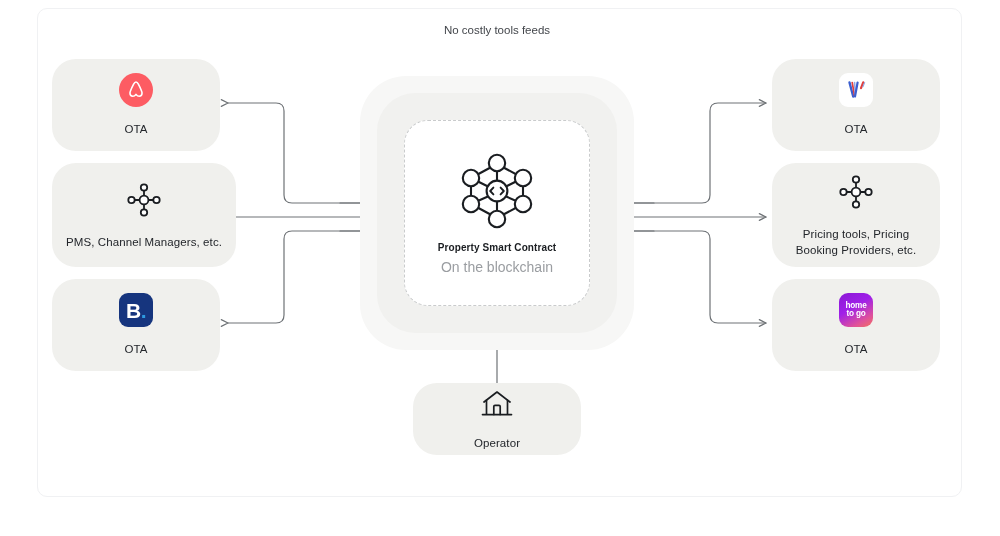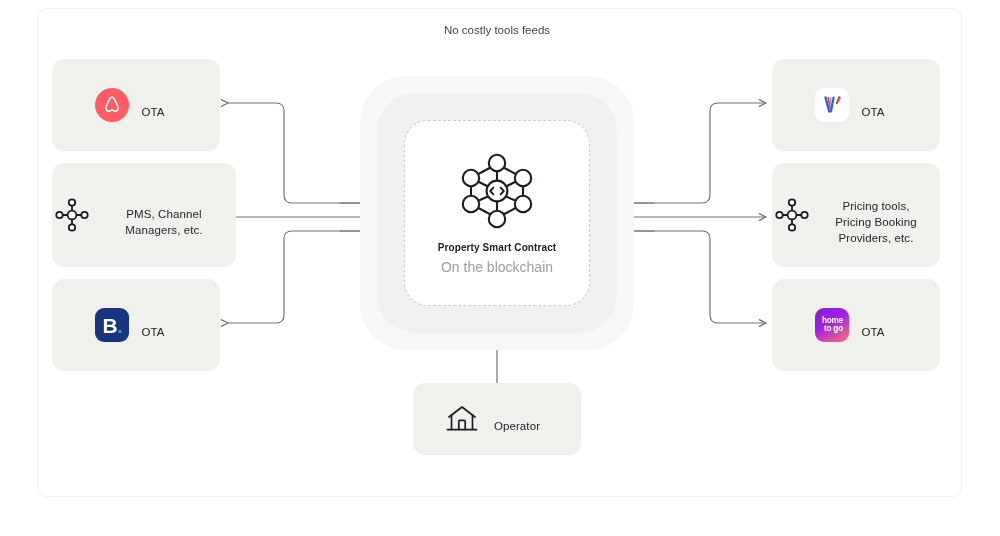--- a/index.html
+++ b/index.html
@@ -35,24 +35,24 @@
     text-align: center;
     font-size: 11.5px;
     line-height: 16px;
     color: #43464b;
   }
 
   
   .card {
     position: absolute;
     background: #f0f0ed;
-    border-radius: 12px;
+    border-radius: 24px;
     box-sizing: border-box;
     display: flex;
-    flex-direction: row;
+    flex-direction: column;
     align-items: center;
     justify-content: center;
   }
   .card .label {
     font-size: 11.5px;
     line-height: 16px;
     color: #23262b;
     text-align: center;
     margin-top: 14px;
     padding: 0 12px;
@@ -74,21 +74,21 @@
     display: flex; align-items: center; justify-content: center;
     overflow: hidden;
     flex: none;
   }
   .logo-airbnb { background: #fd5c63; border-radius: 50%; }
   .logo-booking { background: #16357e; }
   .logo-vrbo { background: #ffffff; }
   .logo-htg { background: linear-gradient(150deg,#8b18d6 0%,#a020e8 42%,#e0529a 78%,#f2705f 100%); }
   .htg-text {
     color:#fff; font-size: 8.2px; font-weight: 700;
-    line-height: 8.4px; text-align: right;
+    line-height: 8.4px; text-align: center;
     letter-spacing:-.2px;
   }
   .booking-b {
     color:#fff; font-size: 21px; font-weight: 700;
     line-height: 21px; letter-spacing: -.5px;
   }
   .booking-dot { color:#2e9ae0; }
 
   
   .icon-svg { display:block; }

